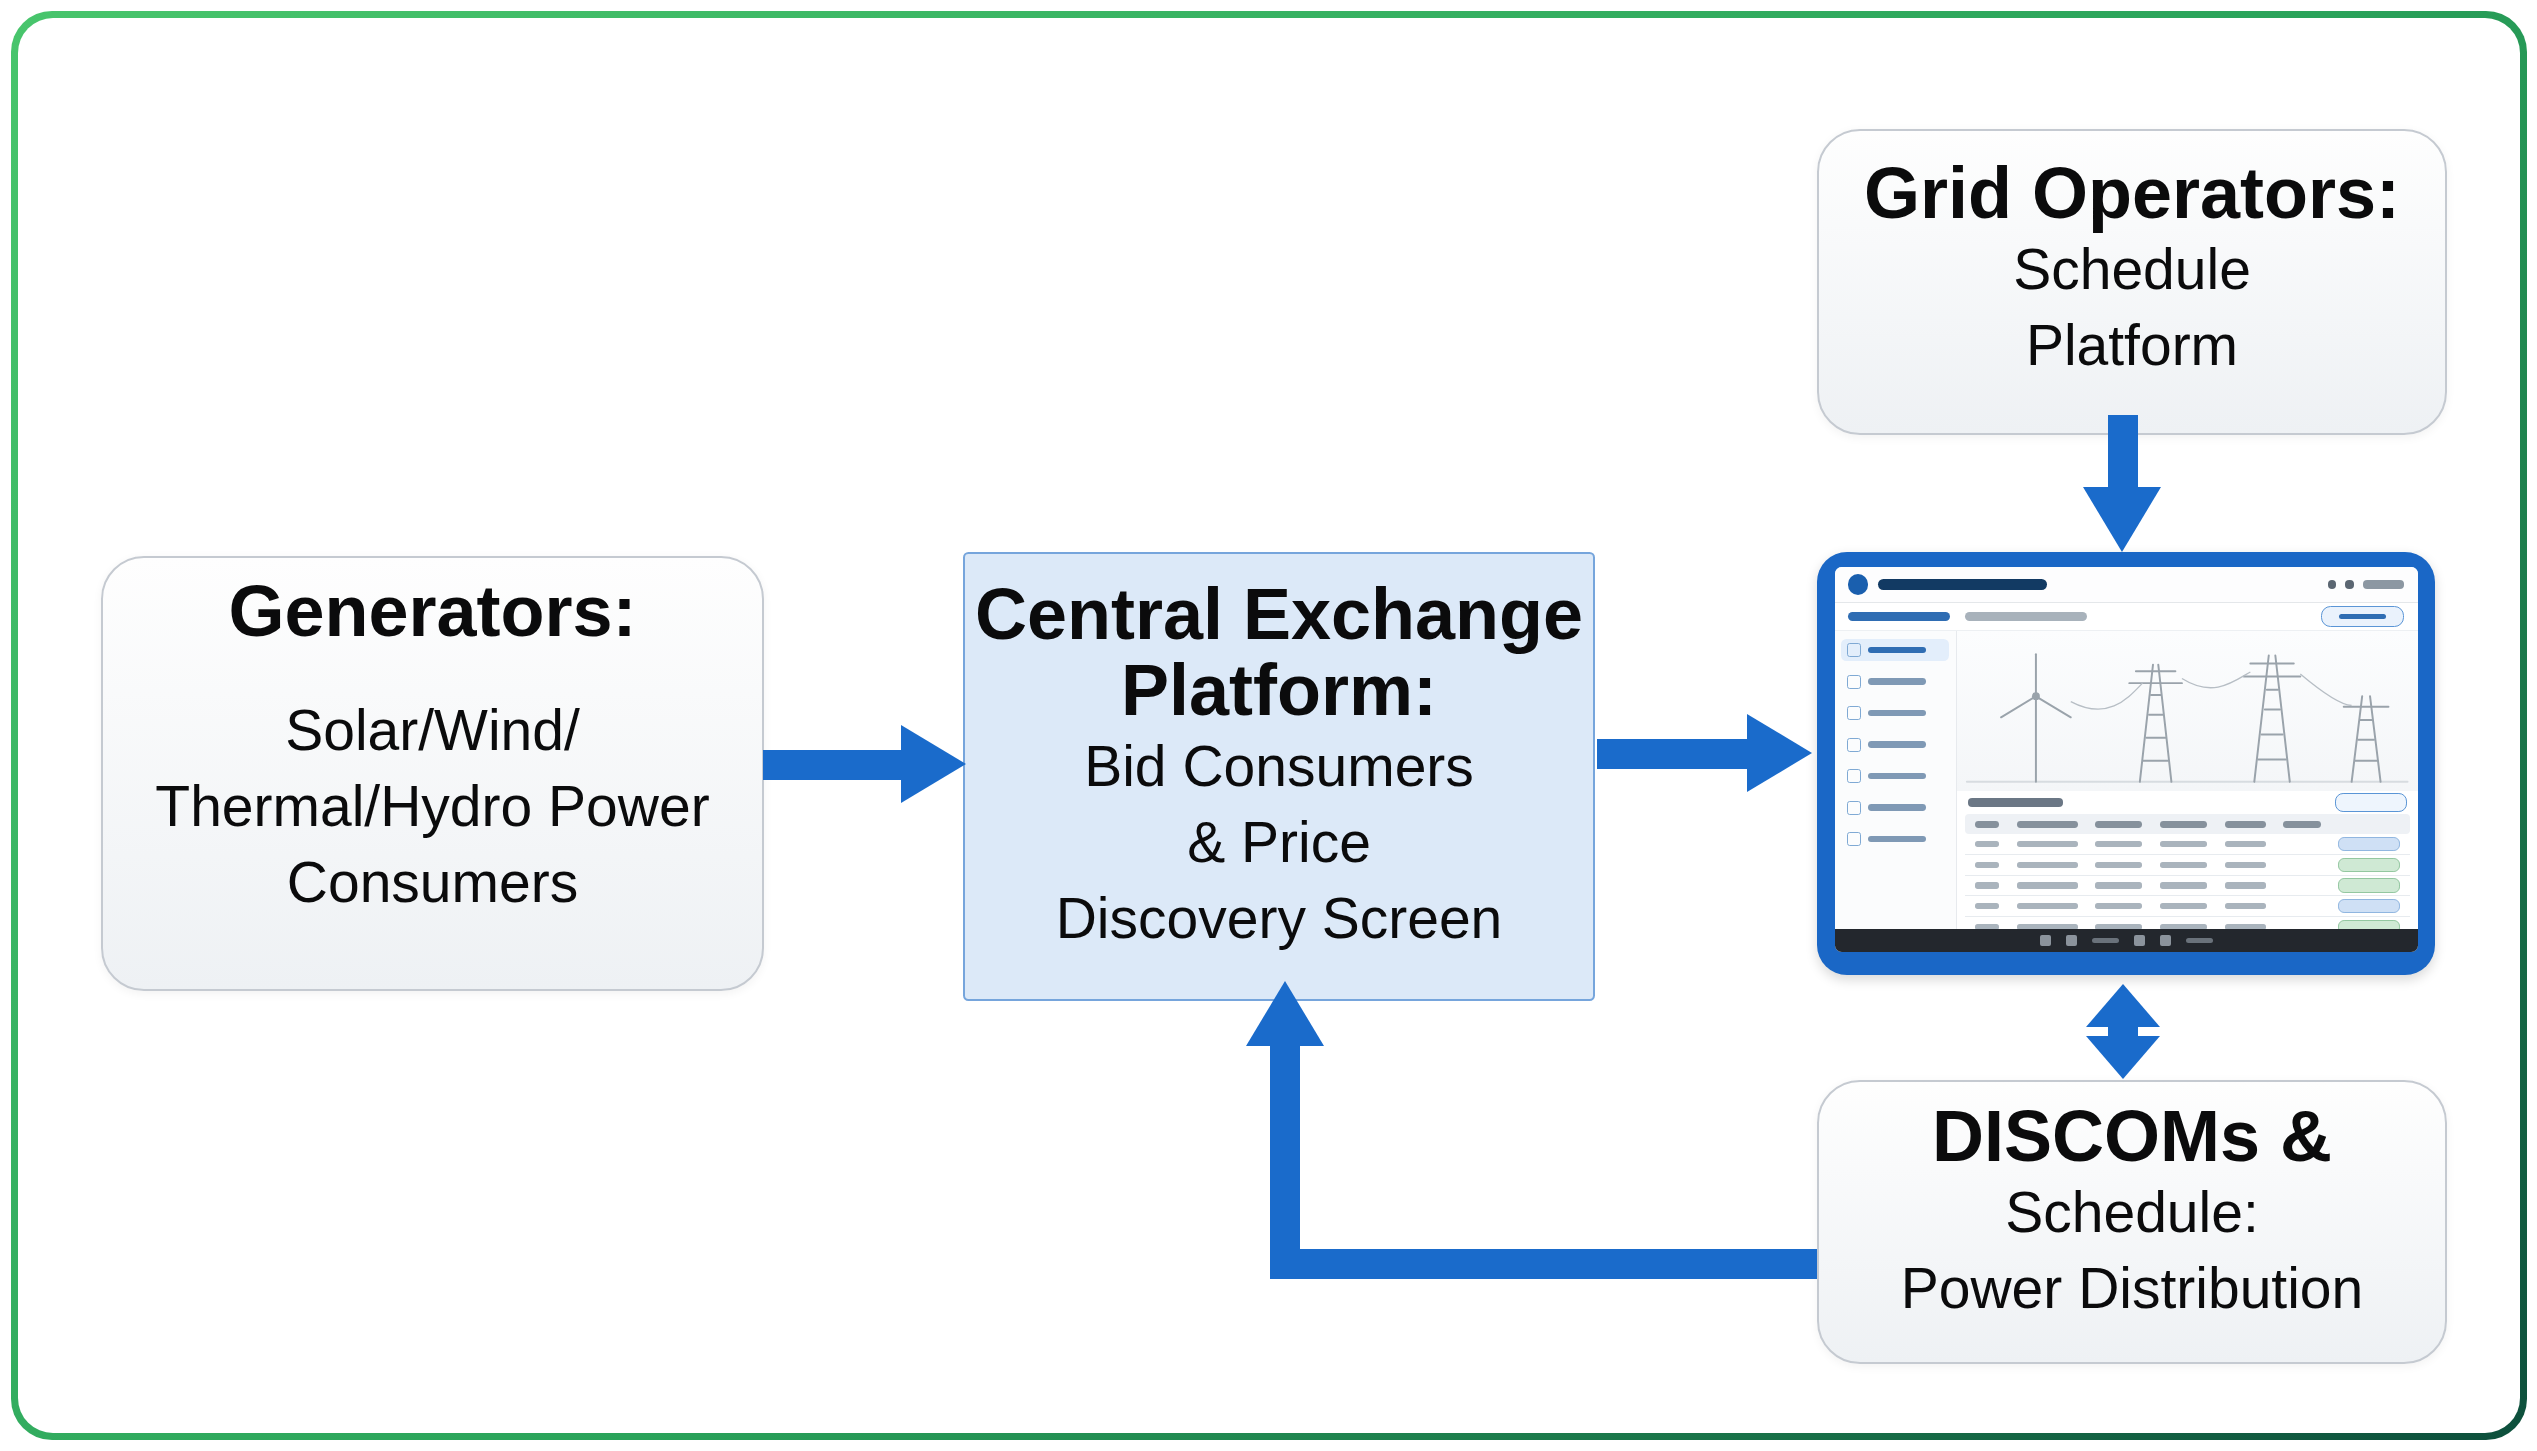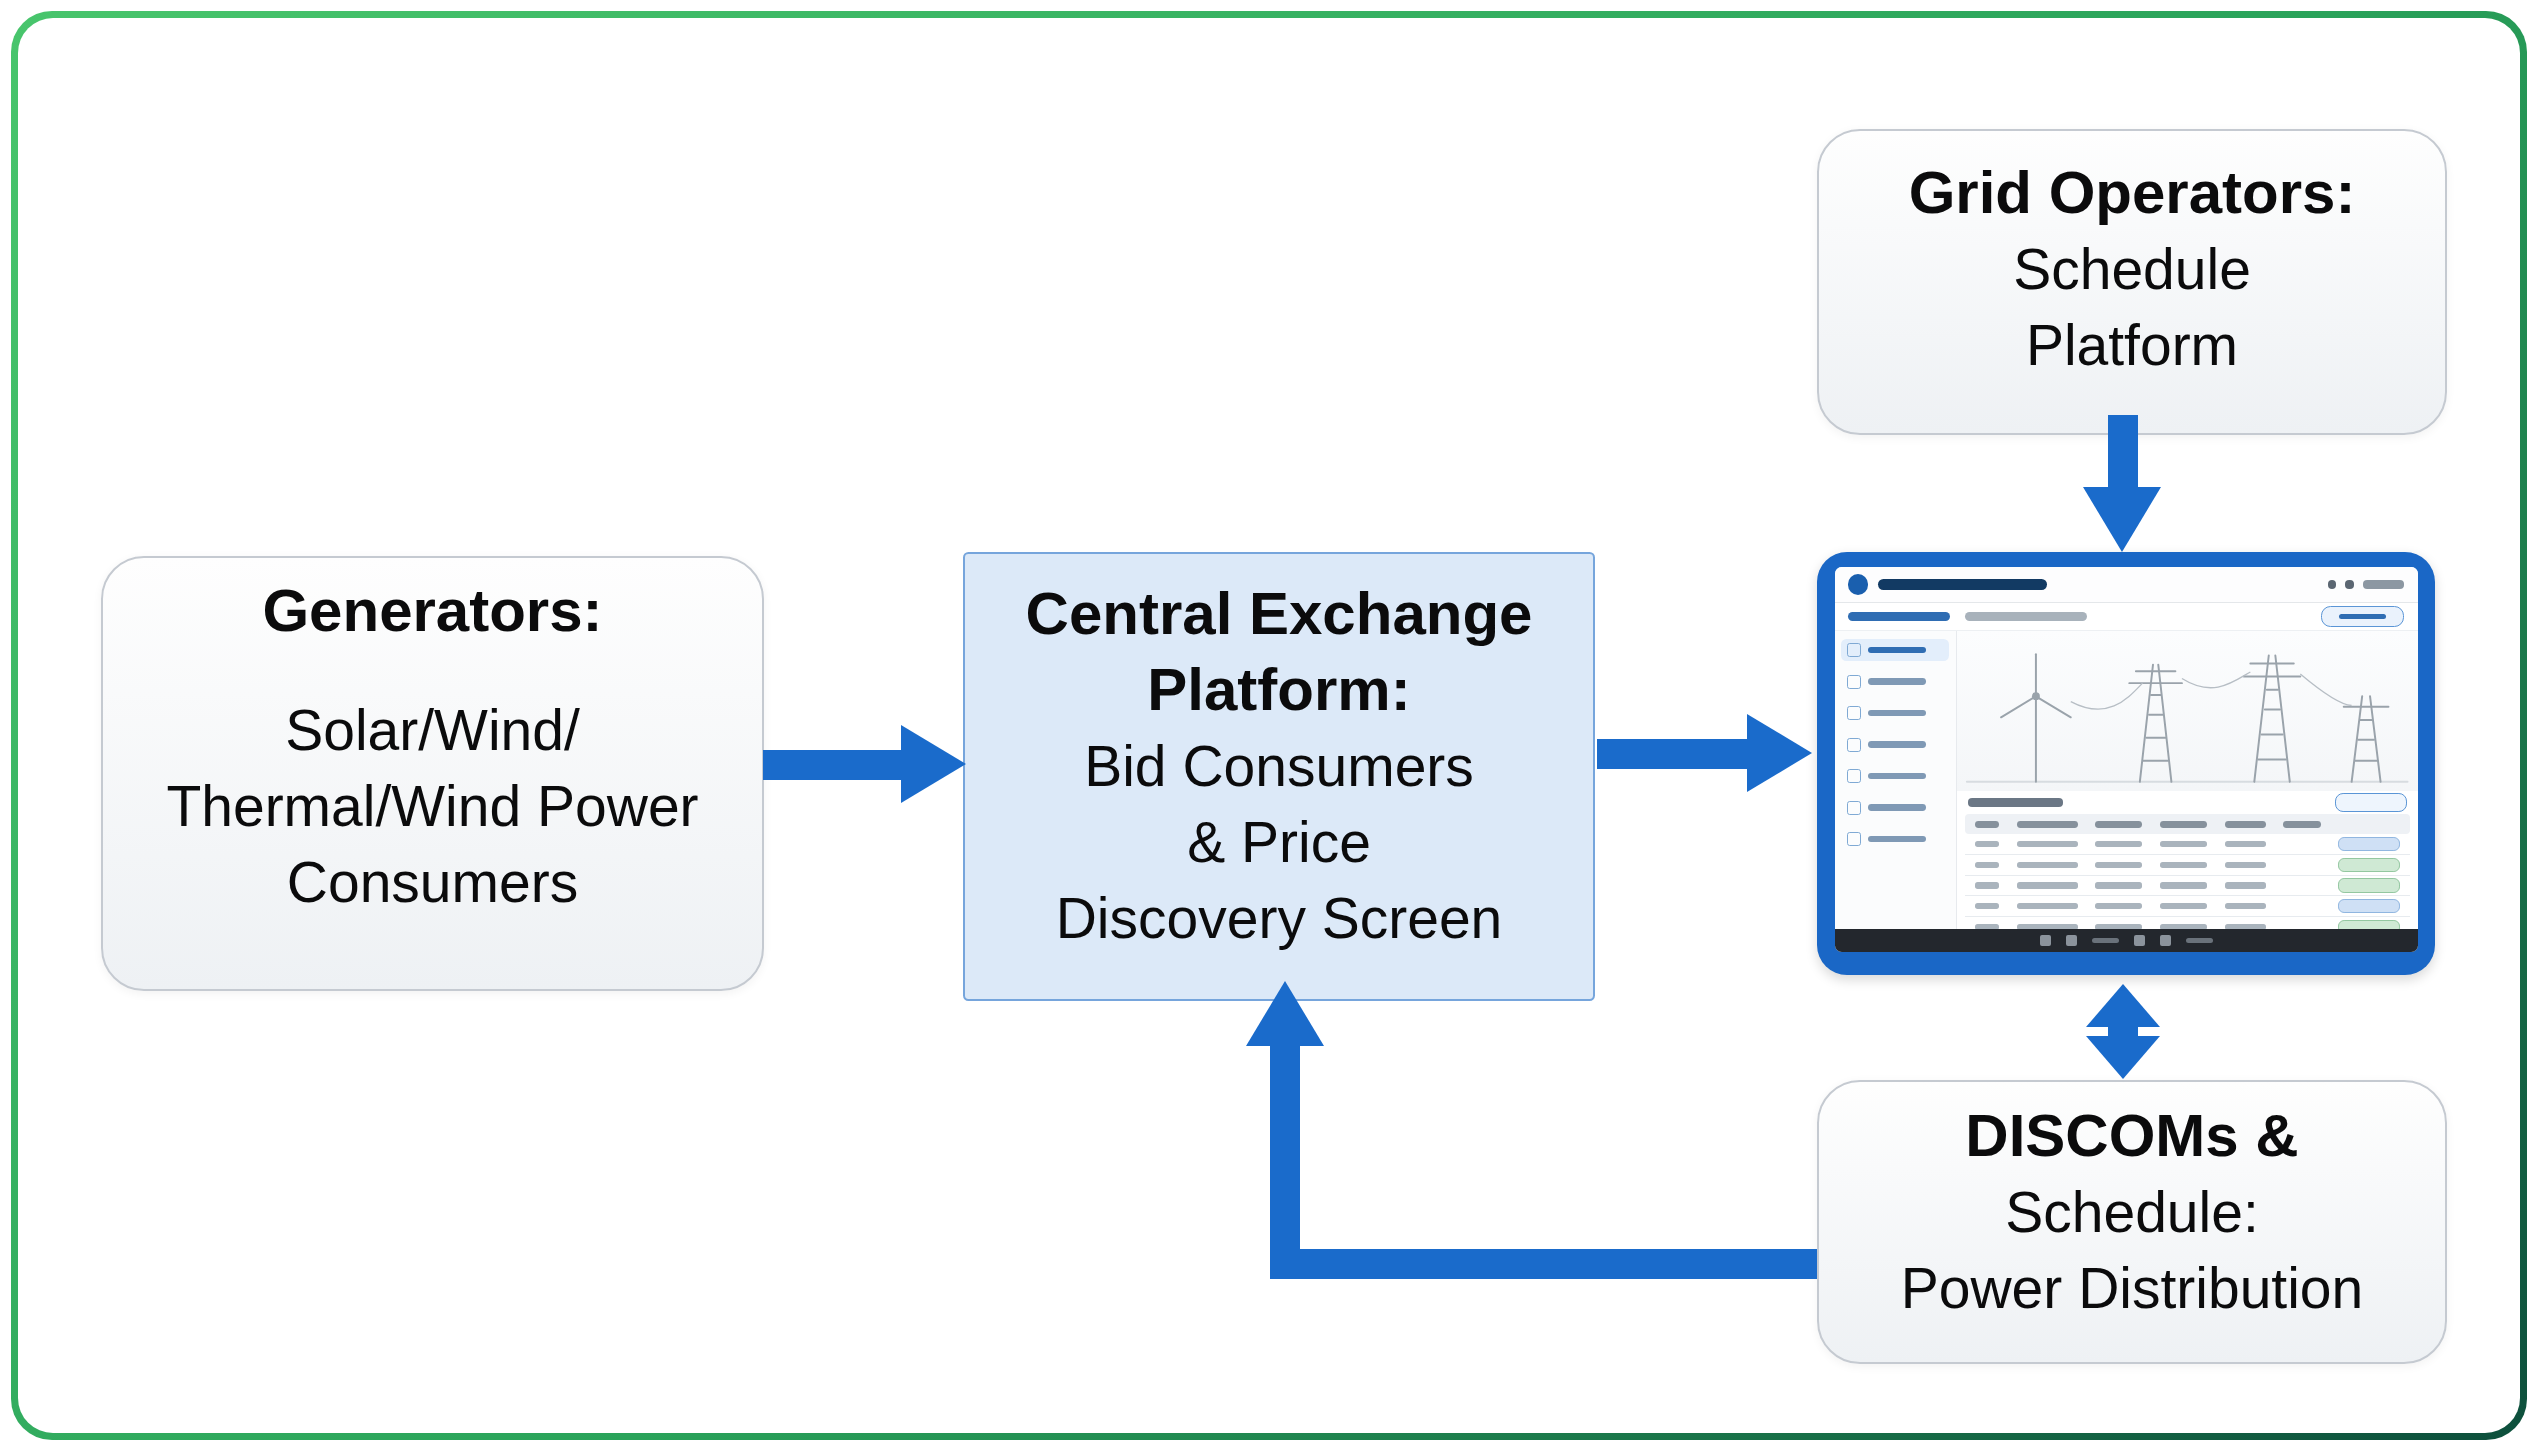--- a/index.html
+++ b/index.html
@@ -13,21 +13,21 @@
   .frame-inner{position:absolute;inset:6.8px;border-radius:35px;background:#ffffff;}
 
   .layer{position:absolute;inset:0;z-index:1;}
 
   
   .rbox{position:absolute;background:linear-gradient(180deg,#fefefe 0%,#eef1f4 100%);
         border:2px solid #c5cad1;border-radius:43px;text-align:center;
         box-shadow:0 2.7px 9.5px rgba(0,0,0,.05);}
   .central{background:#dce9f8;border:2.7px solid #76a5dc;border-radius:5.4px;
            box-shadow:none;}
-  .box-title{font-size:60px;font-weight:700;line-height:76px;}
+  .box-title{font-size:72px;font-weight:700;line-height:76px;}
   .box-line{font-size:57px;font-weight:400;line-height:76px;}
   .spacer-line{height:43px;}
 
   
   .shaft{position:absolute;background:#1a6bcb;}
   .head{position:absolute;width:0;height:0;}
   .head-right{border-top:39px solid transparent;border-bottom:39px solid transparent;border-left:65px solid #1a6bcb;}
   .head-down {border-left:39px solid transparent;border-right:39px solid transparent;border-top:65px solid #1a6bcb;}
   .head-up   {border-left:39px solid transparent;border-right:39px solid transparent;border-bottom:65px solid #1a6bcb;}
   .head-up-s  {border-left:37px solid transparent;border-right:37px solid transparent;border-bottom:43px solid #1a6bcb;}
@@ -88,21 +88,21 @@
 <div class="frame">
   <div class="frame-inner"></div>
 </div>
 
 <div class="layer">
 
   <div class="rbox" style="left:101px;top:556px;width:659px;height:416px;padding-top:15px;">
     <div class="box-title">Generators:</div>
     <div class="spacer-line"></div>
     <div class="box-line">Solar/Wind/</div>
-    <div class="box-line">Thermal/Wind Power</div>
+    <div class="box-line">Thermal/Hydro Power</div>
     <div class="box-line">Consumers</div>
   </div>
 
   <div class="rbox central" style="left:963px;top:552px;width:628px;height:423px;padding-top:22px;">
     <div class="box-title">Central Exchange</div>
     <div class="box-title">Platform:</div>
     <div class="box-line">Bid Consumers</div>
     <div class="box-line">&amp; Price</div>
     <div class="box-line">Discovery Screen</div>
   </div>

